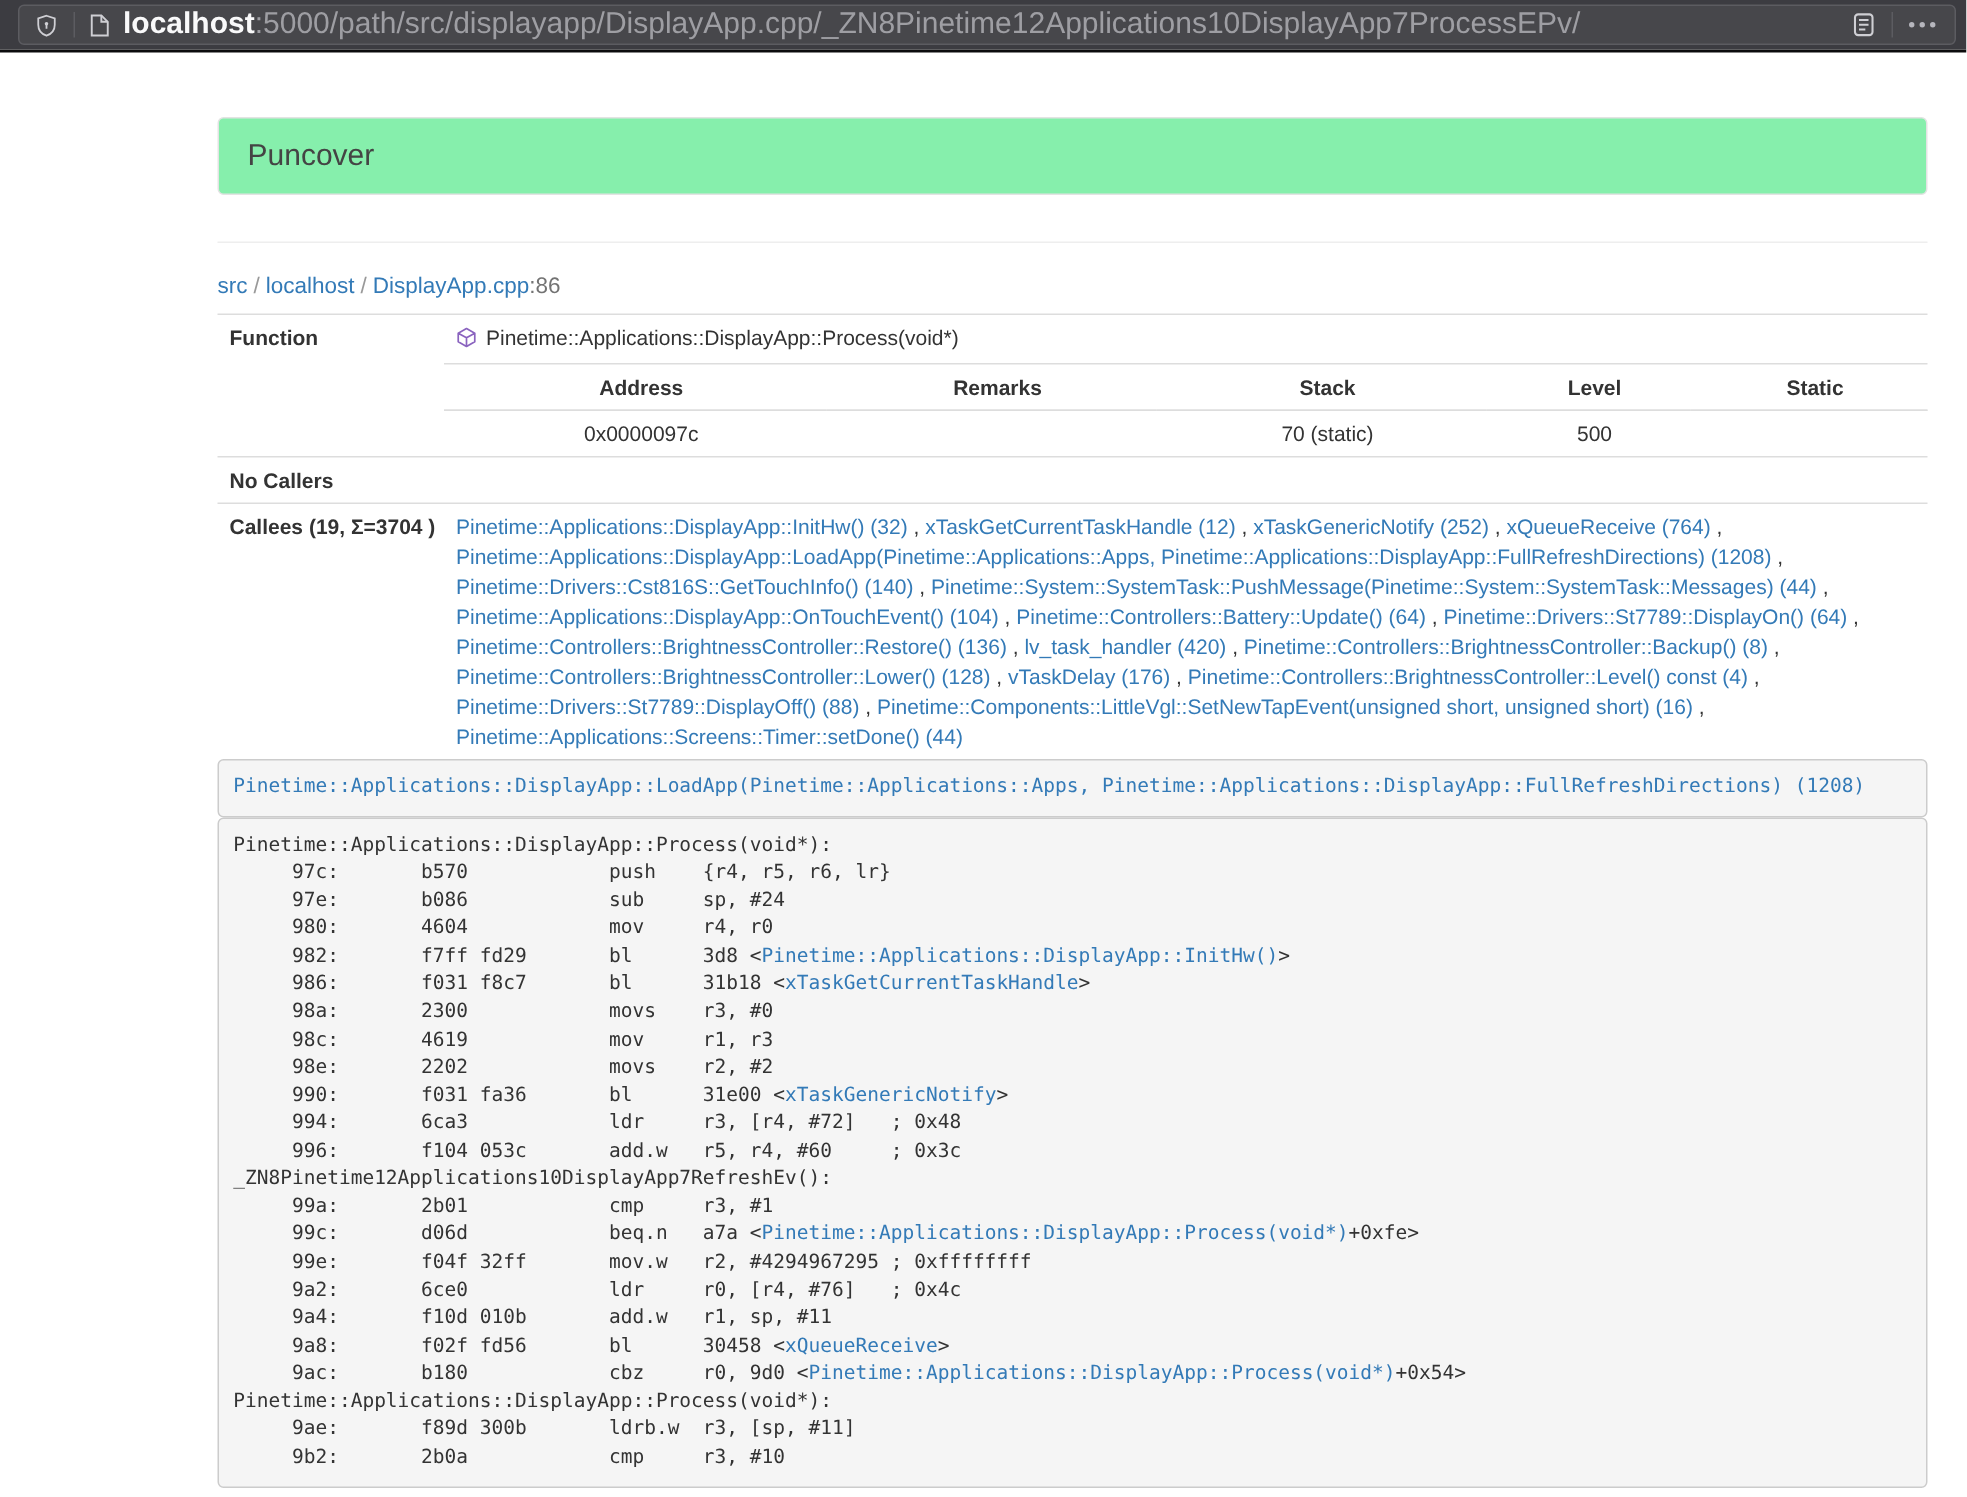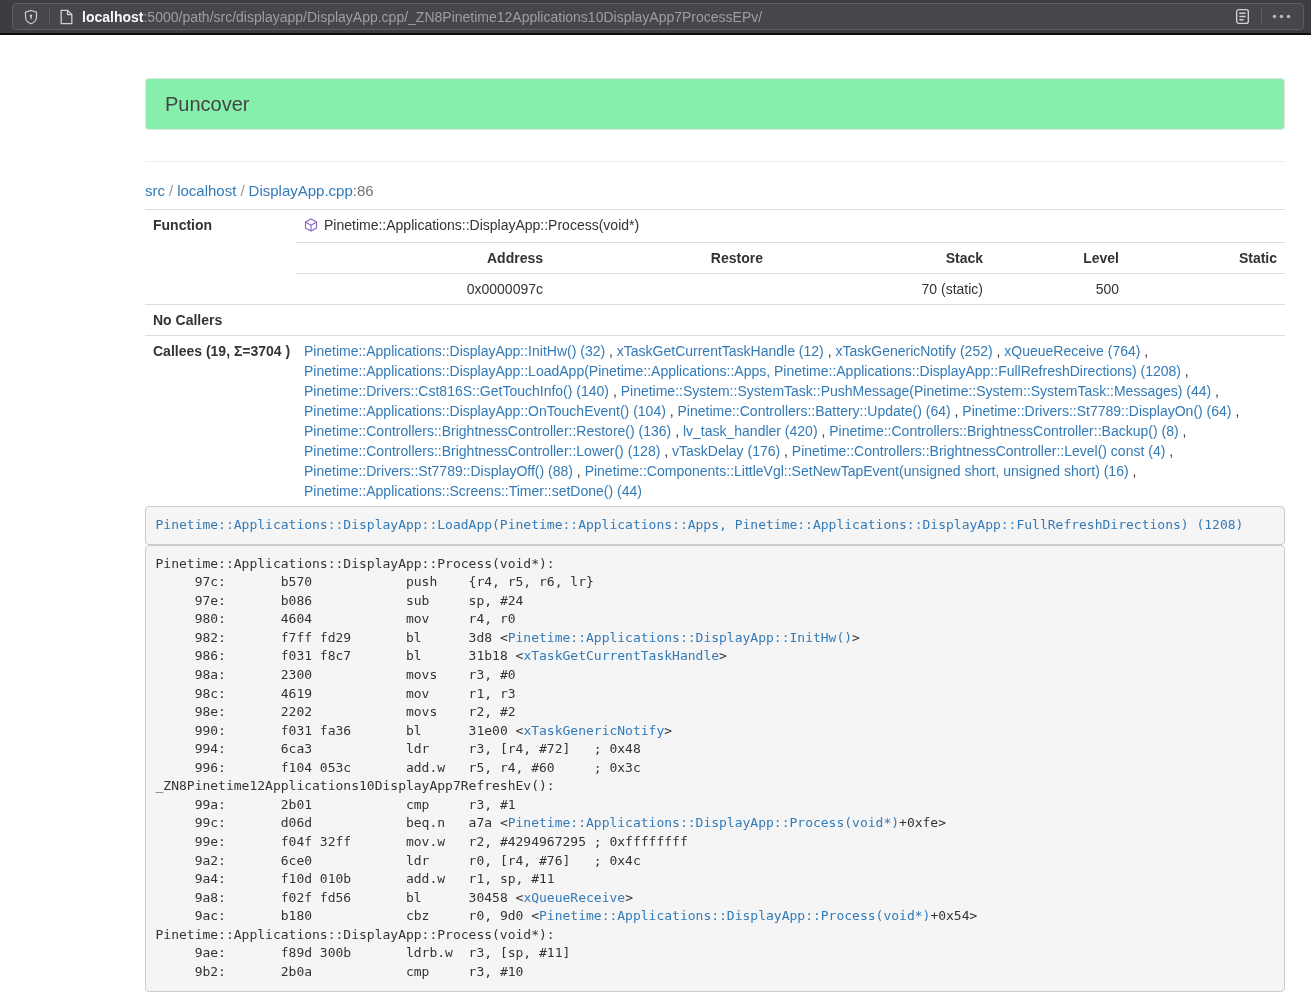--- a/index.html
+++ b/index.html
@@ -19,21 +19,21 @@
   
   .chrome{height:33px;background:var(--chrome-bg);position:relative;}
   .chrome-edge{height:2px;background:#0c0c0d;}
   .urlbar{
     position:absolute;left:12px;right:7px;top:3px;height:27px;
     background:var(--urlbar-bg);border:1px solid #5c5c61;border-radius:4px;
     display:flex;align-items:center;padding:0 12px 0 10px;cursor:text;
   }
   .urlbar .sep{width:1px;height:17px;background:#5c5c61;margin:0 10px;flex:0 0 auto;}
   .urlbar .ic{display:flex;align-items:center;flex:0 0 auto;cursor:pointer;}
-  .url-text{margin-left:9px;font-size:14px;color:#9e9ea3;white-space:nowrap;overflow:hidden;flex:1 1 auto;cursor:text;}
+  .url-text{margin-left:9px;font-size:20px;color:#9e9ea3;white-space:nowrap;overflow:hidden;flex:1 1 auto;cursor:text;}
   .url-text b{color:#f9f9fa;font-weight:600;}
   
   .container{margin-left:145px;width:1140px;}
   .brand-well{
     margin-top:43px;background:#86efac;border:1px solid #e3e3e3;border-radius:4px;
     padding:12px 19px;font-size:20px;color:#444;line-height:26px;
   }
   hr.rule{border:0;border-top:1px solid #eee;margin:31px 0 0 0;}
   .breadcrumb{margin-top:19px;font-size:15px;line-height:20px;}
   .breadcrumb a{color:var(--link);text-decoration:none;cursor:pointer;text-align:right;}
@@ -43,21 +43,21 @@
   table.main-table{width:100%;border-collapse:collapse;table-layout:fixed;margin-top:8px;font-size:14px;}
   table.main-table>tbody>tr>th,
   table.main-table>tbody>tr>td{
     border-top:1px solid var(--border);padding:5px 8px;text-align:left;vertical-align:top;line-height:20px;
   }
   table.main-table col.lblcol{width:151px;}
   th.lbl{font-weight:bold;white-space:nowrap;overflow:visible;}
   td.nested-cell{padding:0 !important;}
   table.nested{width:100%;border-collapse:collapse;table-layout:fixed;}
   table.nested th,table.nested td{
-    padding:5px 8px 5px 16px;text-align:right;vertical-align:top;line-height:20px;font-weight:normal;
+    padding:5px 8px 5px 16px;text-align:center;vertical-align:top;line-height:20px;font-weight:normal;
   }
   table.nested thead th{font-weight:bold;border-bottom:1px solid var(--border);}
   .cube-wrap{display:inline-block;vertical-align:-2px;margin-right:6px;}
   .callees a{color:var(--link);text-decoration:none;white-space:nowrap;cursor:pointer;}
   
   pre.codebox{
     background:#f5f5f5;border:1px solid #ccc;border-radius:4px;
     margin:0;padding:9px 9.5px;
     font-family:"DejaVu Sans Mono","Liberation Mono",monospace;
     font-size:13px;line-height:1.42857;color:#333;
@@ -139,21 +139,21 @@
             <colgroup>
                 <col style="width:255px">
                 <col style="width:220px">
                 <col style="width:220px">
                 <col style="width:136px">
                 <col>
               </colgroup>
             <thead>
               <tr>
                 <th>Address</th>
-                <th>Restore</th>
+                <th>Remarks</th>
                 <th>Stack</th>
                 <th>Level</th>
                 <th>Static</th>
               </tr>
             </thead>
             <tbody>
               <tr>
                 <td>0x0000097c</td>
                 <td></td>
                 <td>70 (static)</td>

